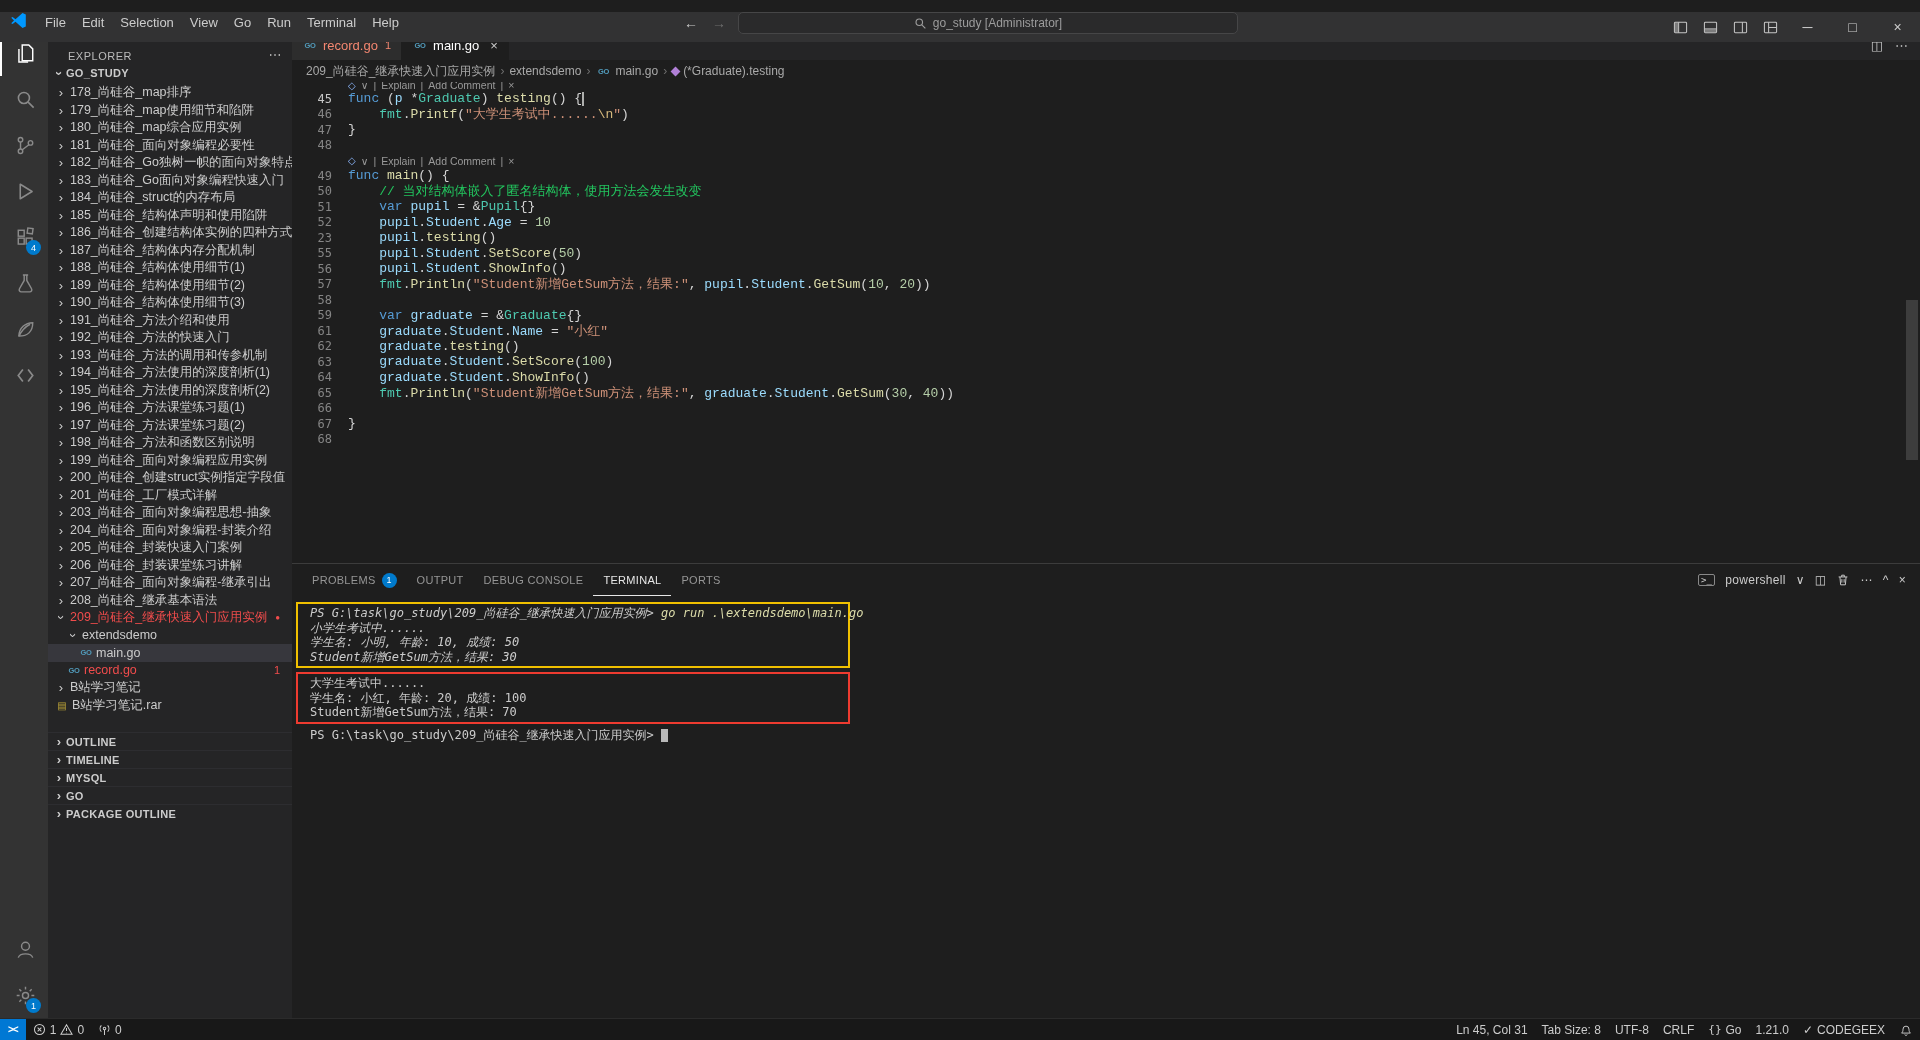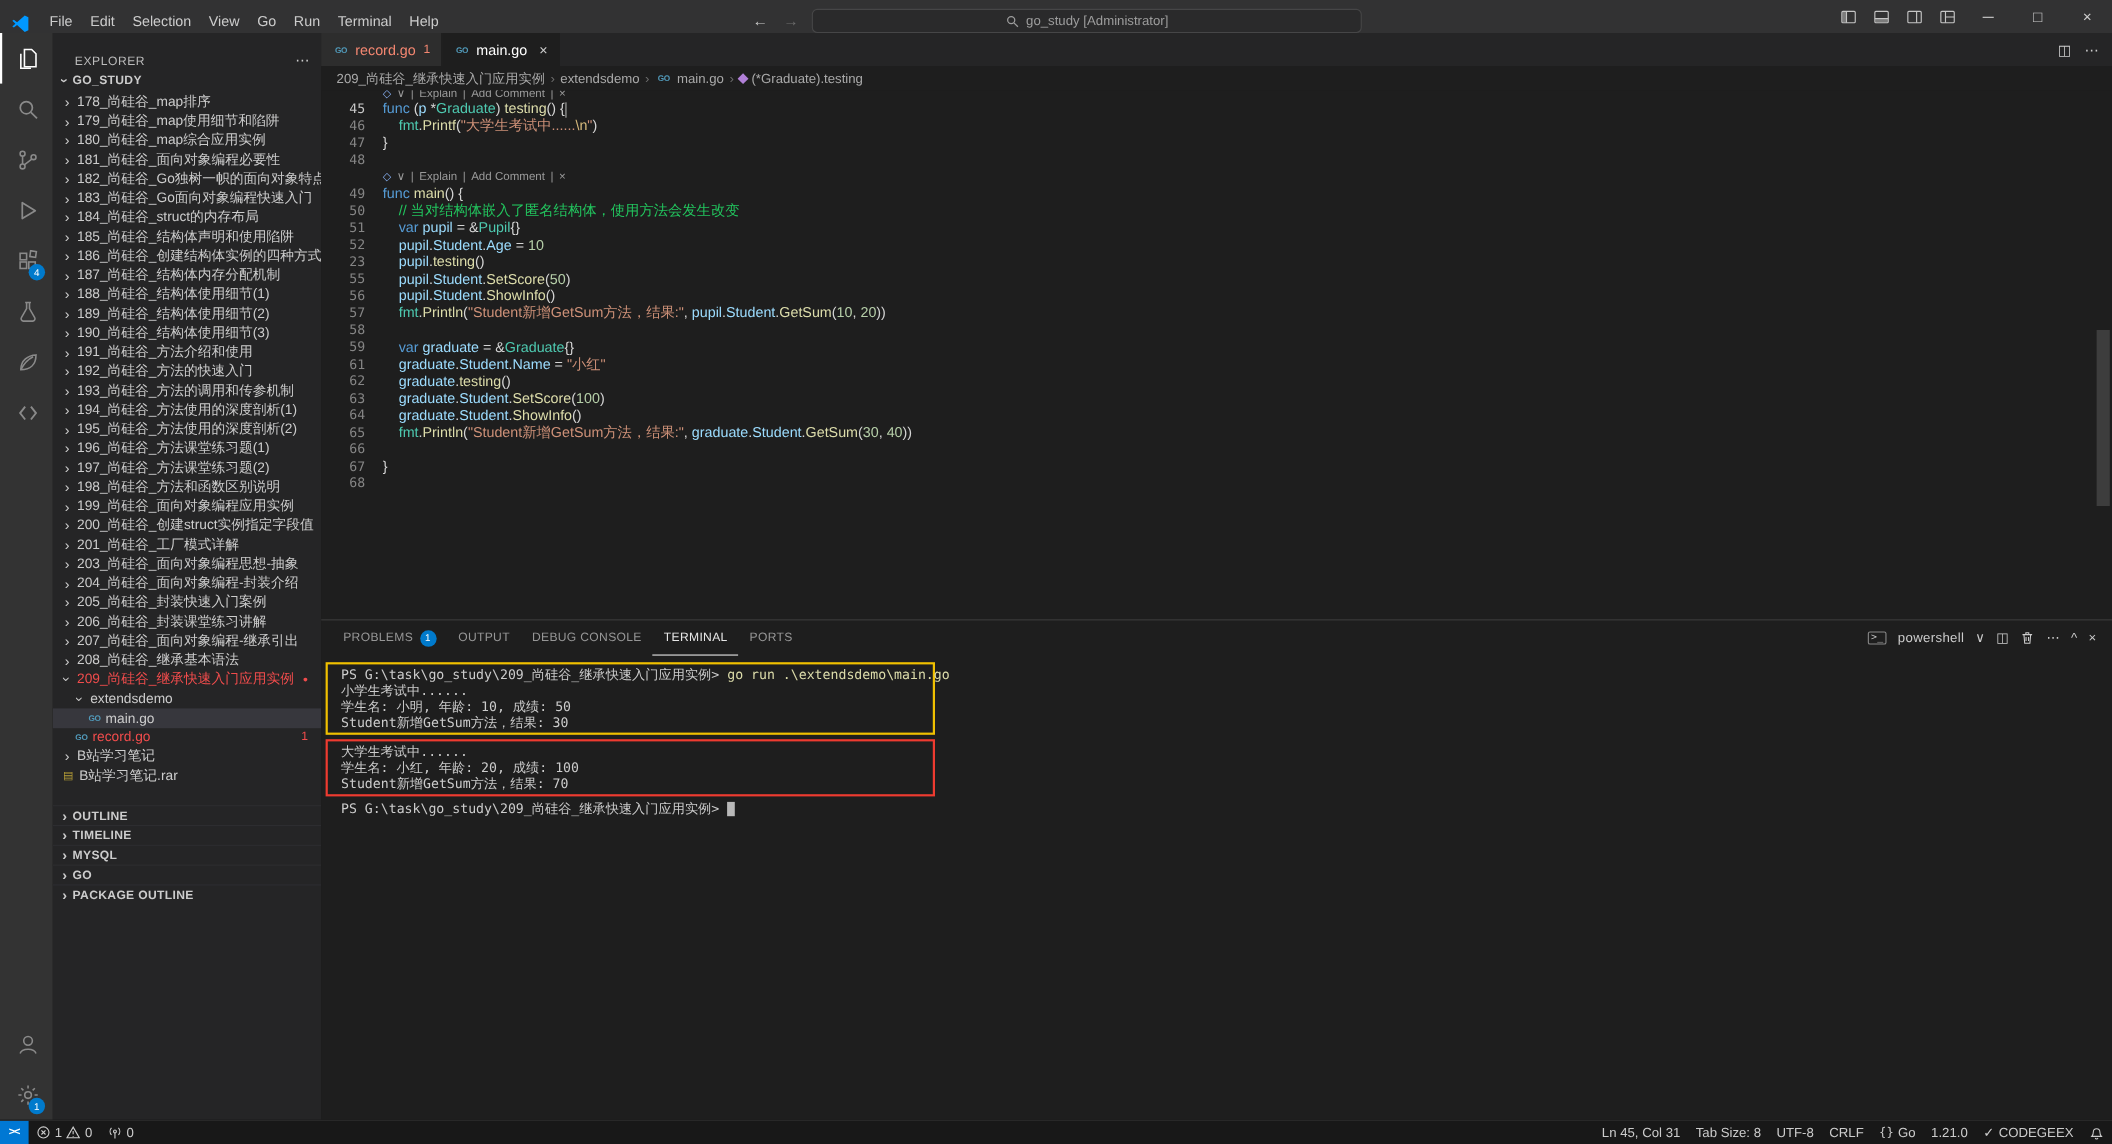--- a/index.html
+++ b/index.html
@@ -1,22 +1,22 @@
 <!DOCTYPE html>
 <html><head>
 <meta charset="utf-8">
 <style>
   *{margin:0;padding:0;box-sizing:border-box}
   html,body{width:1920px;height:1040px;background:#1e1e1e;overflow:hidden;
     font-family:"Liberation Sans",sans-serif;color:#cccccc}
   svg{display:block}
 
   
-  .titlebar{position:absolute;top:0;left:0;right:0;height:30px;background:#323233;
-    display:flex;align-items:flex-end;font-size:13px;z-index:20}
+  .titlebar{position:absolute;top:12px;left:0;right:0;height:30px;background:#323233;
+    display:flex;align-items:flex-start;font-size:13px;z-index:20}
   .vscode-logo{margin:0 10px;flex:none}
   .menubar{display:flex;align-items:center}
   .menu-item{padding:3px 8px;border-radius:4px;cursor:default}
   .titlebar-center{position:absolute;left:50%;transform:translateX(-50%);
     display:flex;align-items:center;gap:10px}
   .nav-arrow{font-size:14px;color:#cccccc;padding:0 2px}
   .search-box{width:500px;height:22px;background:#2a2a2b;border:1px solid #464647;
     border-radius:5px;display:flex;align-items:center;justify-content:center;gap:6px;
     color:#9d9d9d;font-size:12px}
   .titlebar-right{margin-left:auto;display:flex;align-items:stretch;height:100%}
@@ -75,21 +75,21 @@
   .bc-sep{color:#6e6e6e;font-size:12px;margin:0 2px}
   .bc-item{display:flex;align-items:center;gap:4px;cursor:pointer}
   .m-ico{width:7px;height:7px;background:#b180d7;transform:rotate(45deg);flex:none}
 
   .code-area{position:absolute;top:52px;left:0;right:0;height:481px;overflow:hidden;background:#1e1e1e}
   .code-line{display:flex;height:15.5px;align-items:center}
   .gutter{width:40px;text-align:right;color:#858585;font-size:12px;flex:none;
     font-family:"DejaVu Sans Mono",monospace}
   .gutter.cur{color:#c6c6c6}
   .code-text{margin-left:16px;font-size:13px;white-space:pre;
-    font-family:Liberation Sans, sans-serif;color:#d4d4d4}
+    font-family:Liberation Mono, monospace;color:#d4d4d4}
   .tk-kw{color:#569cd6}.tk-ty{color:#4ec9b0}.tk-fn{color:#dcdcaa}.tk-str{color:#ce9178}
   .tk-esc{color:#d7ba7d}.tk-num{color:#b5cea8}.tk-cmt{color:#22c55e}.tk-v{color:#9cdcfe}
   .tk-pn{color:#d4d4d4}
   .caret{display:inline-block;width:1.5px;height:14px;background:#aeafad;vertical-align:middle}
   .lens-row{padding-left:56px;height:15px;display:flex;align-items:center;gap:5px;
     color:#999999;font-size:10.5px}
   .lens-row.clip{height:9px;overflow:hidden;align-items:flex-end}
   .lens-link{cursor:pointer}
   .lens-ico{color:#8ab4f8;font-size:10px}
   .scrollbar-thumb{position:absolute;right:2px;top:218px;width:12px;height:160px;
@@ -613,21 +613,21 @@
         <span class="pa-glyph">◫</span>
         <svg width="14" height="14" viewBox="0 0 16 16" fill="none" stroke="currentColor" stroke-width="1.1" style="cursor:pointer">
             <path d="M3 4.5h10M6.5 4.5v-2h3v2M4.5 4.5l.8 9h5.4l.8-9M6.7 7v4M9.3 7v4"></path>
           </svg>
         <span class="pa-glyph">⋯</span>
         <span class="pa-glyph">^</span>
         <span class="pa-glyph">×</span>
       </div>
     </div>
     <div class="term">
-        <div class="term-box" style="border-color: rgb(240, 192, 0);">
+        <div class="term-box" style="border-color: rgb(240, 192, 0); font-style: italic;">
           <div class="term-line"><span class="t-p">PS G:\task\go_study\209_尚硅谷_继承快速入门应用实例&gt; </span><span class="t-c">go run .\extendsdemo\main.go</span></div>
           <div class="term-line"><span class="t-p">小学生考试中......</span></div>
           <div class="term-line"><span class="t-p">学生名: 小明, 年龄: 10, 成绩: 50</span></div>
           <div class="term-line"><span class="t-p">Student新增GetSum方法，结果: 30</span></div>
         </div>
         <div class="term-box" style="border-color: rgb(238, 59, 48);">
           <div class="term-line"><span class="t-p">大学生考试中......</span></div>
           <div class="term-line"><span class="t-p">学生名: 小红, 年龄: 20, 成绩: 100</span></div>
           <div class="term-line"><span class="t-p">Student新增GetSum方法，结果: 70</span></div>
         </div>

